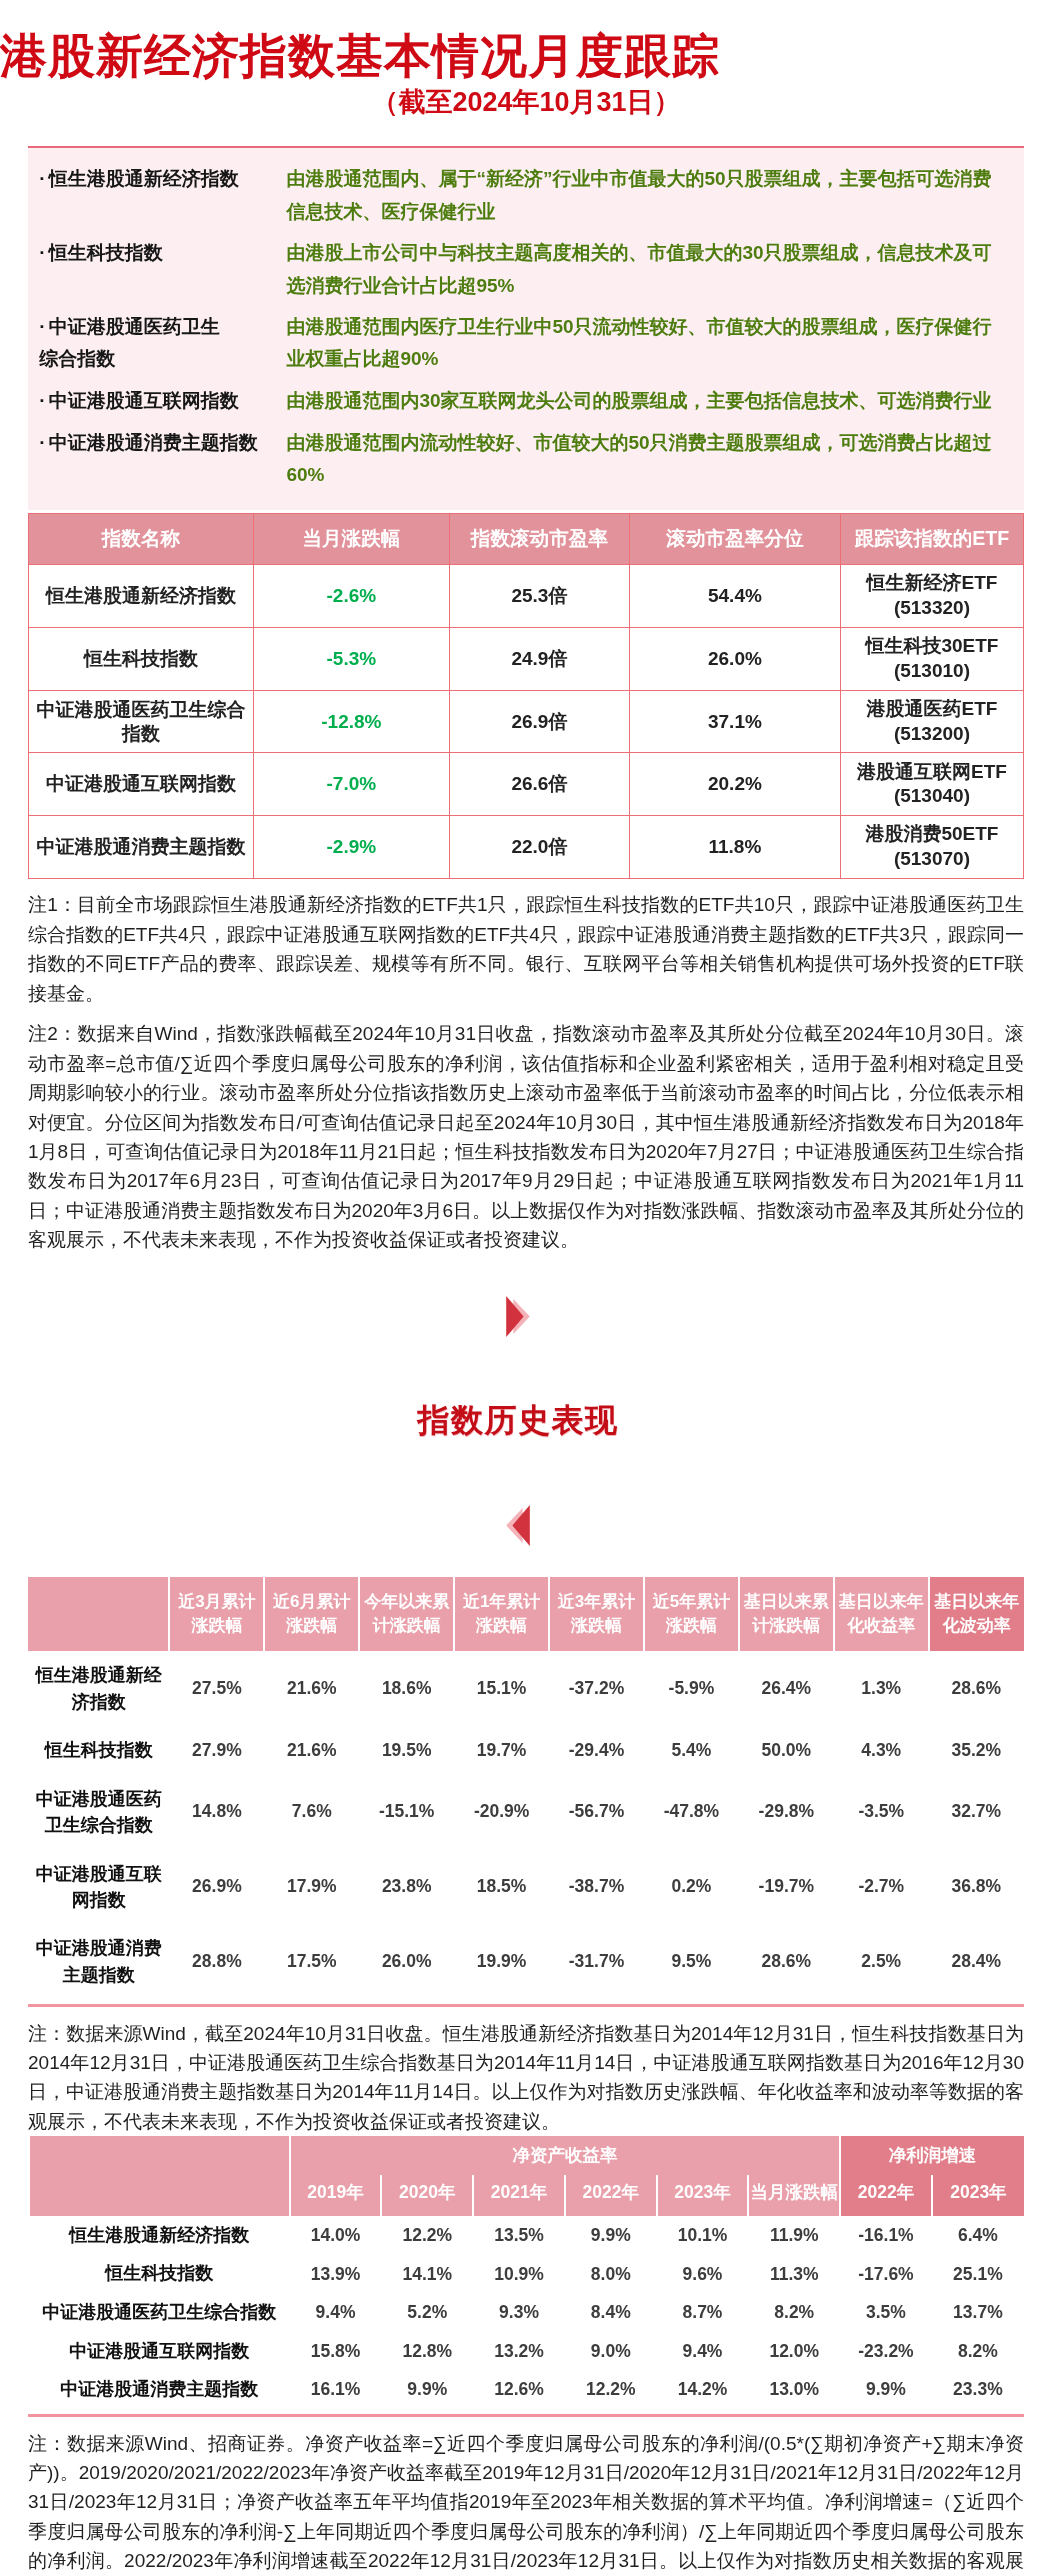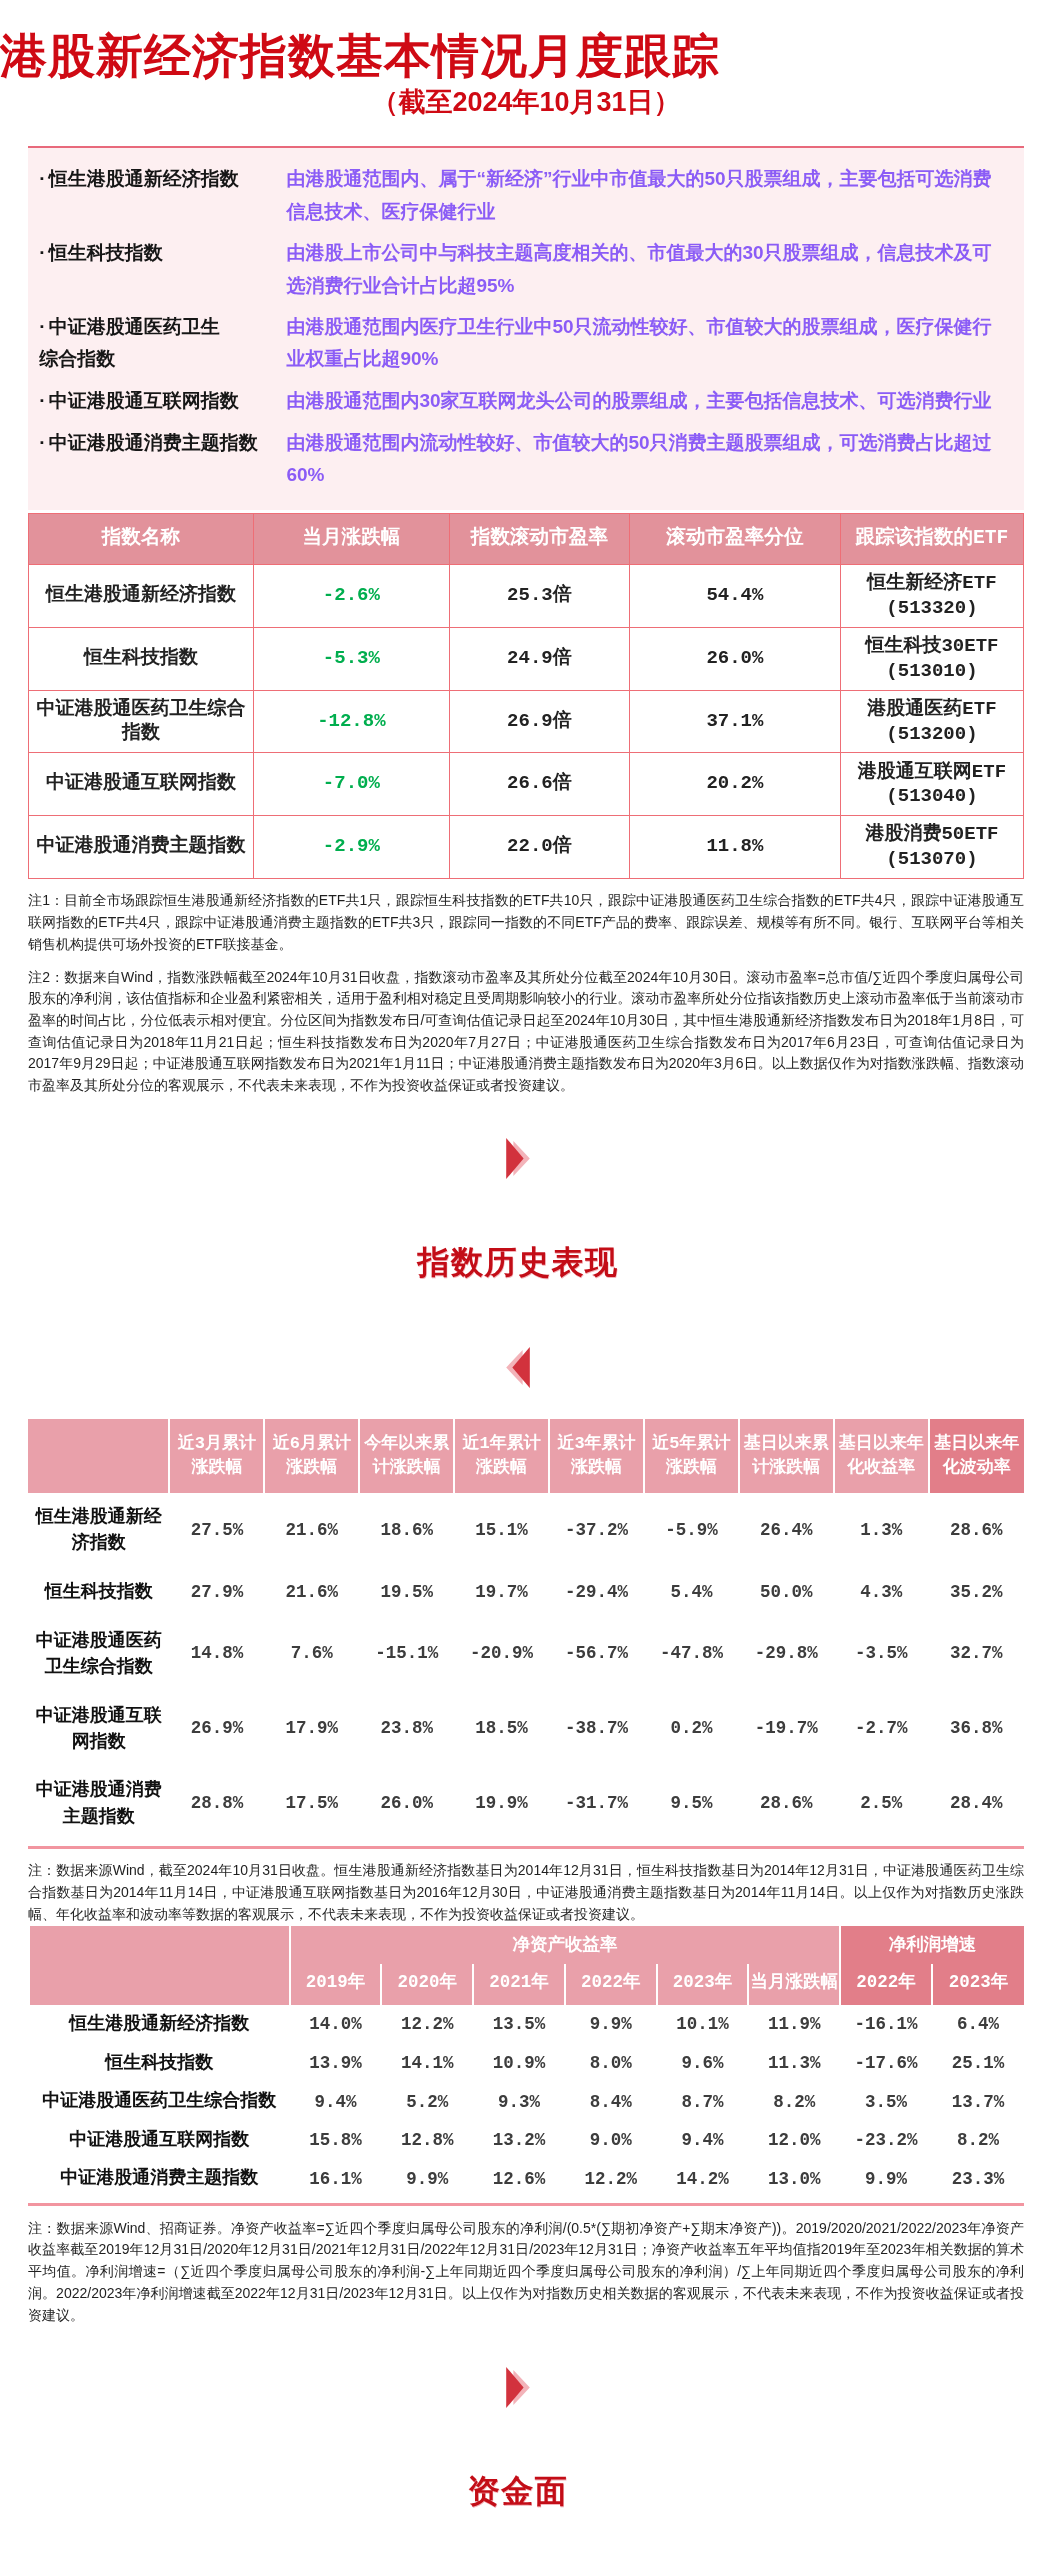--- a/index.html
+++ b/index.html
@@ -9,35 +9,35 @@
 
   
   .main-title{margin:0;text-align:left;color:#cf0a14;font-size:47px;font-weight:800;letter-spacing:1px;line-height:1.2;}
   .sub-title{margin:2.1px 0 27px 0;text-align:center;color:#cf0a14;font-size:27px;font-weight:700;line-height:1.2;}
 
   
   .defs{background:#fdeff1;border-top:2.6px solid #e8697b;padding:15.5px 14.4px 9.3px 11.3px;}
   .def-row{display:grid;grid-template-columns:240px 1fr;column-gap:7.2px;margin-bottom:9.3px;}
   .def-term{color:#161616;font-size:19px;font-weight:700;line-height:1.7;white-space:pre-line;}
   .def-term .bullet{margin-right:3.1px;}
-  .def-desc{color:#8b5cf6;font-size:19px;font-weight:600;line-height:1.7;}
-
-  
-  table{width:100%;border-collapse:collapse;table-layout:fixed;font-family:Liberation Mono, monospace;}
+  .def-desc{color:#4d7c0f;font-size:19px;font-weight:600;line-height:1.7;}
+
+  
+  table{width:100%;border-collapse:collapse;table-layout:fixed;}
   th,td{vertical-align:middle;text-align:center;}
 
   
   .t1{margin-top:3.1px;}
   .t1 th{background:#e2929b;color:#ffffff;font-size:19.6px;font-weight:700;padding:12.4px 3.1px;border:1px solid #ee6e76;line-height:1.3;}
   .t1 td{border:1px solid #ee6e76;background:#ffffff;color:#222222;font-size:19px;font-weight:600;padding:6.2px 4.1px;line-height:1.25;}
   .t1 td.green{color:#00ae4e;}
   .etf-name,.etf-code{display:block;line-height:1.3;}
 
   
-  .note{color:#1f1f1f;font-size:14px;font-weight:500;line-height:1.55;margin:11.3px 0 0 0;text-align:justify;}
+  .note{color:#1f1f1f;font-size:19px;font-weight:500;line-height:1.55;margin:11.3px 0 0 0;text-align:justify;}
 
   
   .section-head{display:flex;align-items:center;justify-content:center;gap:62px;margin:41px 16px 31px 0;flex-direction:column;}
   .section-head h3{margin:0;color:#c30d17;font-size:32px;font-weight:800;letter-spacing:1.5px;text-shadow:0.5px 0.5px 0 #f3b3b9;}
   .arrow{width:24px;height:41px;flex:0 0 auto;}
 
   
   .band th{color:#ffffff;font-weight:700;background:#e9a0aa;line-height:1.4;}
   .band th.dark{background:#e27e89;}
   .t2 thead th{font-size:17px;padding:13.4px 1px;border-left:2.6px solid #ffffff;margin-left:10px;}

